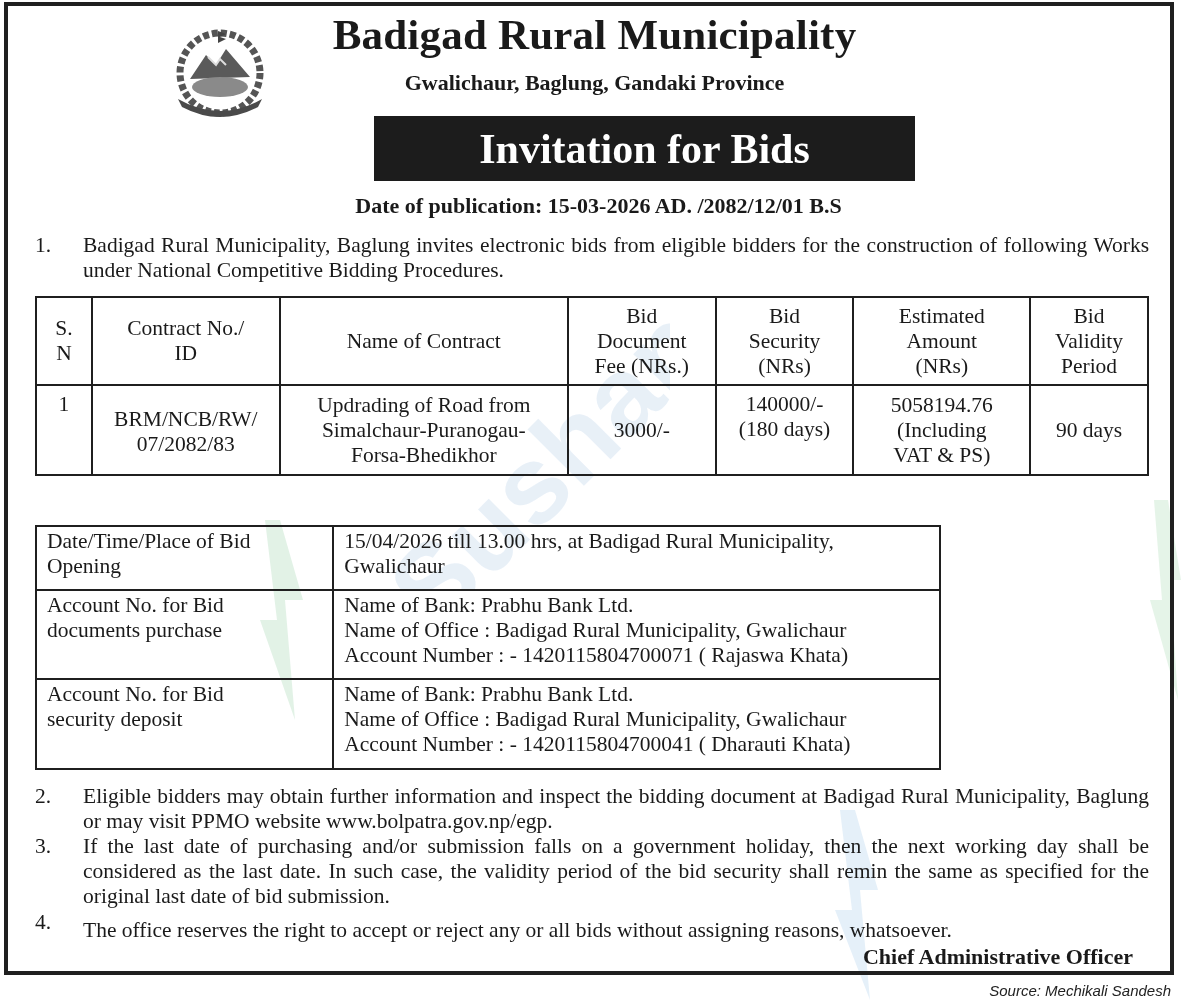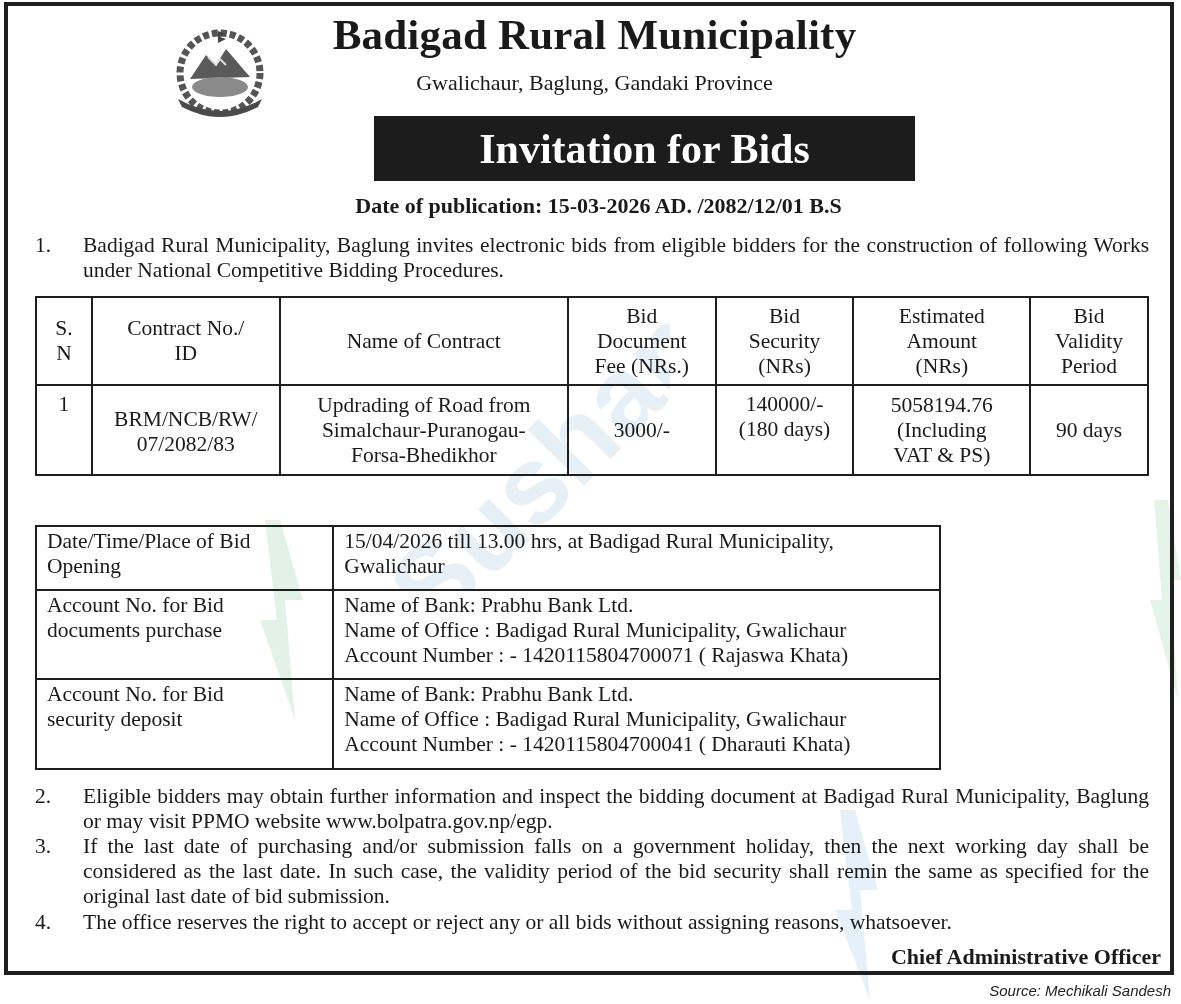--- a/index.html
+++ b/index.html
@@ -4,37 +4,37 @@
 <style>
   html, body { margin:0; padding:0; background:#ffffff; }
   body { width:1181px; height:1004px; position:relative; overflow:hidden;
          font-family:"Liberation Serif", "DejaVu Serif", serif; color:#1a1a1a; }
   .frame { position:absolute; left:4px; top:2px; width:1170px; height:973px;
            border:4px solid #1f1f1f; box-sizing:border-box; }
   .emblem { position:absolute; left:168px; top:27px; width:104px; height:92px; }
   .title { position:absolute; left:0; width:1181px; top:10px; text-align:center;
            font-weight:bold; font-size:43px; letter-spacing:0.2px; padding-left:8px; box-sizing:border-box; }
   .subtitle { position:absolute; left:0; width:1181px; top:70px; text-align:center;
-              font-weight:normal; font-size:22px; padding-left:8px; box-sizing:border-box; }
+              font-weight:bold; font-size:22px; padding-left:8px; box-sizing:border-box; }
   .banner { position:absolute; left:374px; top:116px; width:541px; height:65px;
             background:#1c1c1c; color:#ffffff; font-weight:bold; font-size:42px;
             display:flex; align-items:center; justify-content:center; }
   .pubdate { position:absolute; left:4px; width:1181px; top:193px; text-align:center;
              font-weight:bold; font-size:22px; padding-left:8px; box-sizing:border-box; }
   .para { position:absolute; font-size:21.5px; line-height:25px; }
   .para .num { position:absolute; left:0; top:0; }
   .para .txt { position:absolute; left:48px; top:0; right:0; text-align:justify; }
   table { border-collapse:collapse; position:absolute; font-size:21.5px; }
   td, th { border:2px solid #1f1f1f; font-weight:normal; line-height:25px; }
   .t1 { left:35px; top:296px; width:1114px; }
   .t1 th, .t1 td { text-align:center; vertical-align:middle; padding:0 4px; }
   .t1 td.deadline { text-align:left; padding-left:10px; }
   .t2 { left:35px; top:525px; width:906px; }
   .t2 td { vertical-align:top; padding:2px 10px; text-align:left; }
-  .sig { position:absolute; right:20px; top:944px; font-weight:bold; font-size:22px; }
+  .sig { position:absolute; right:48px; top:944px; font-weight:bold; font-size:22px; }
   .source { position:absolute; right:10px; top:982px; font-family:"Liberation Sans", sans-serif;
             font-style:italic; font-size:15px; color:#222; }
   .wm { position:absolute; pointer-events:none; }
 </style>
 </head>
 <body>
 
 <svg class="wm" style="left:250px;top:250px;" width="420" height="340" viewBox="0 0 420 340">
   <text x="60" y="320" transform="rotate(-45 200 200)" font-family="Liberation Sans, sans-serif" font-size="110" font-weight="bold" fill="#d6e4f2" opacity="0.55">Sushana</text>
 </svg>
@@ -125,17 +125,17 @@
 <div class="para" style="left:35px; top:784px; width:1114px; height:50px;">
   <span class="num">2.</span>
   <span class="txt">Eligible bidders may obtain further information and inspect the bidding document at Badigad Rural Municipality, Baglung or may visit PPMO website www.bolpatra.gov.np/egp.</span>
 </div>
 <div class="para" style="left:35px; top:834px; width:1114px; height:75px;">
   <span class="num">3.</span>
   <span class="txt">If the last date of purchasing and/or submission falls on a government holiday, then the next working day shall be considered as the last date. In such case, the validity period of the bid security shall remin the same as specified for the original last date of bid submission.</span>
 </div>
 <div class="para" style="left:35px; top:910px; width:1114px; height:25px;">
   <span class="num">4.</span>
-  <span class="txt" style="text-align:left;">The office reserves the right to accept or reject any or all bids without assigning reasons, whatsoever.</span>
+  <span class="txt" style="text-align:left;margin-top:8px;">The office reserves the right to accept or reject any or all bids without assigning reasons, whatsoever.</span>
 </div>
 
 <div class="sig">Chief Administrative Officer</div>
 <div class="source">Source: Mechikali Sandesh</div>
 
 </body></html>

